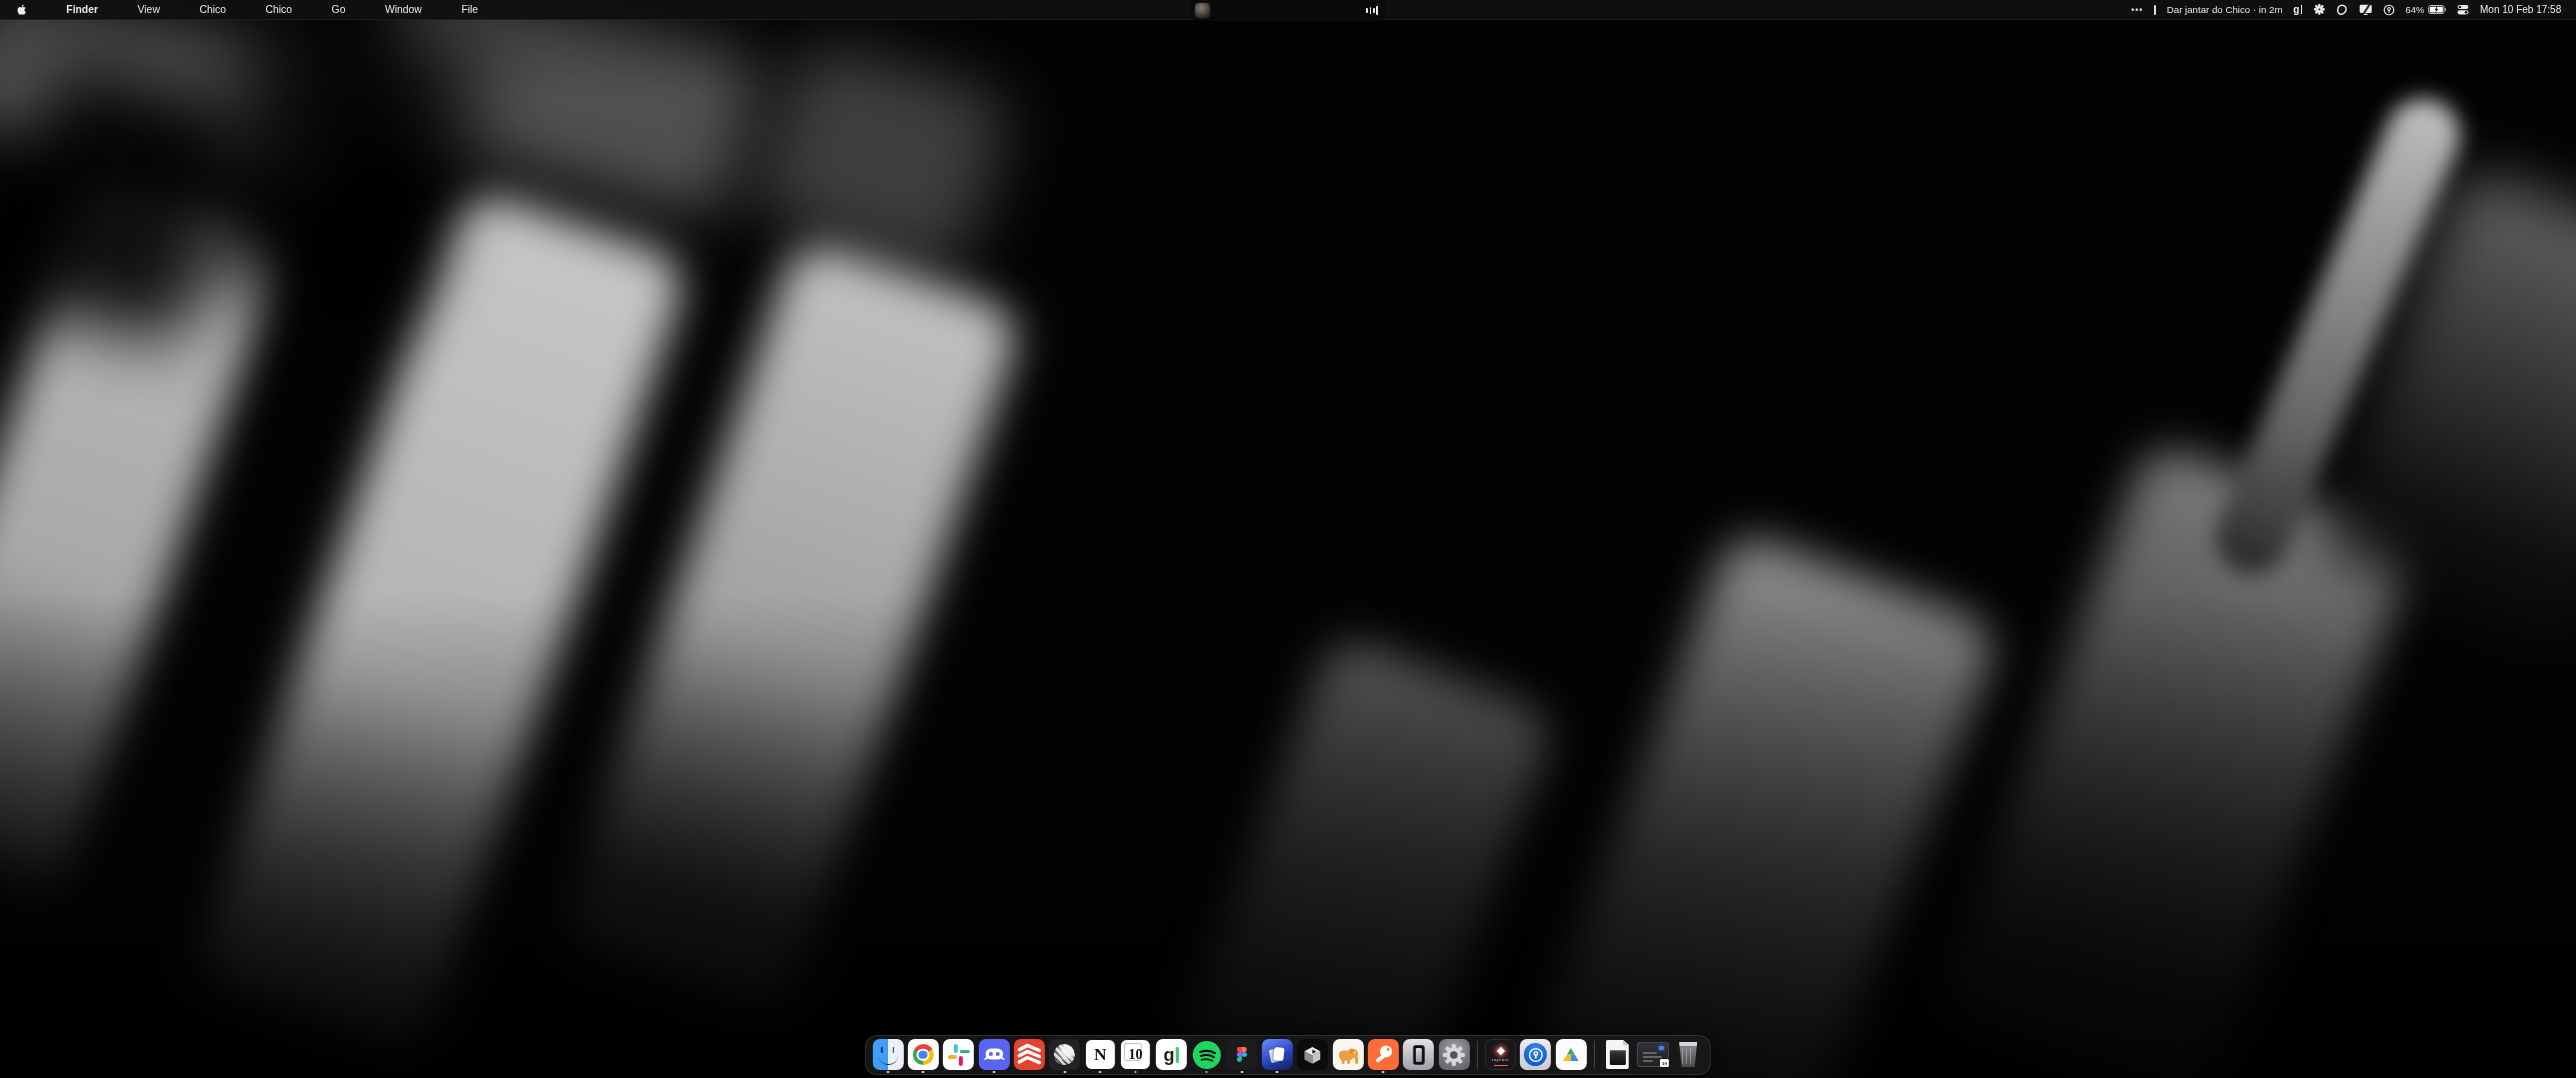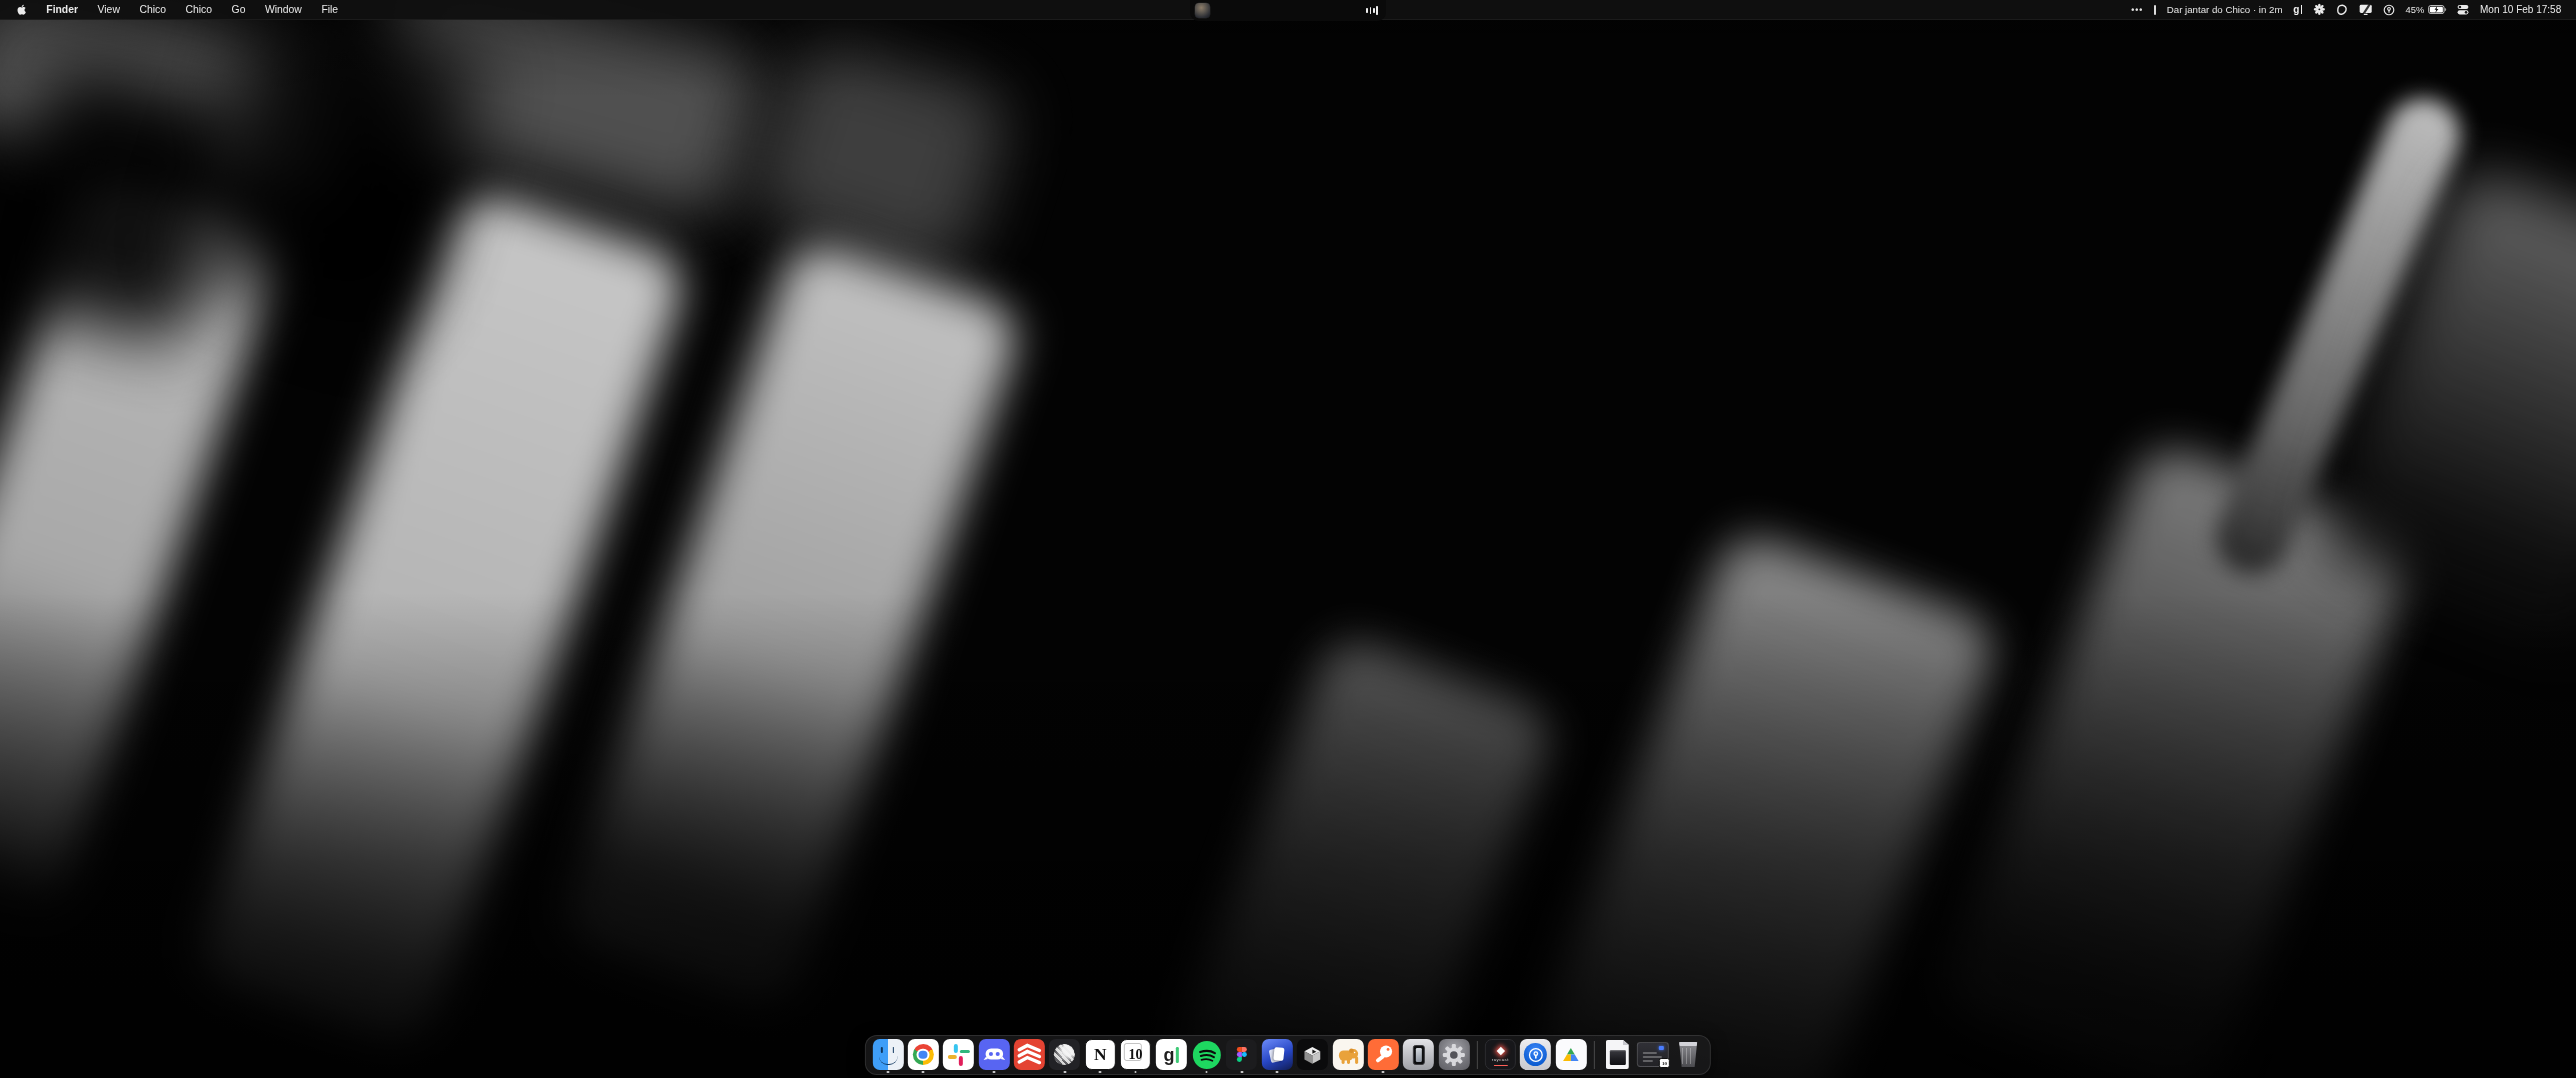--- a/index.html
+++ b/index.html
@@ -32,21 +32,21 @@
       background:linear-gradient(180deg,#7a7a7a,#0e0e0e 85%);}
   .wall::after{content:"";position:absolute;inset:0;
       background:linear-gradient(180deg,rgba(0,0,0,.25) 0,transparent 9%,transparent 55%,rgba(0,0,0,.5) 80%,rgba(0,0,0,.78) 100%);}
 
   
   .menubar{position:absolute;top:0;left:0;right:0;height:20px;background:rgba(16,16,16,.96);
     border-bottom:0.7px solid rgba(255,255,255,.05);display:flex;align-items:center;justify-content:space-between;
     padding:0 14.8px 0 17.4px;box-sizing:border-box;color:#e9e9e9;font-size:10.4px;z-index:30;}
   .mb-left{display:flex;align-items:center;gap:19.5px;}
   .mb-left .apple{display:flex;align-items:center;}
-  .mb-left .menu{cursor:default;}
+  .mb-left .menu{cursor:default;margin-left:20px;}
   .mb-left .bold{font-weight:700;}
   .mb-right{display:flex;align-items:center;gap:10.7px;font-size:9.7px;}
   .mb-right .ellipsis{font-weight:700;letter-spacing:1px;font-size:8.7px;color:#e4e4e4;}
   .mb-right .sep{display:inline-block;width:2px;height:10px;border-radius:1px;background:#dcdcdc;}
   .mb-right .event{color:#e6e6e6;white-space:nowrap;}
   .granola-mb{display:flex;align-items:center;gap:0.7px;}
   .granola-mb b{font-size:10px;font-weight:700;color:#f0f0f0;line-height:1;}
   .granola-mb .gcur{display:inline-block;width:1.3px;height:8.7px;background:#f0f0f0;margin-left:0.7px;}
   .mbicon{display:flex;align-items:center;}
   .batt{display:flex;align-items:center;gap:3.4px;}
@@ -259,21 +259,21 @@
           </svg>
       </span>
       <span class="mbicon">
         <svg width="12" height="12" viewBox="0 0 20 20">
             <circle cx="10" cy="10" r="8" fill="none" stroke="#ececec" stroke-width="1.9"></circle>
             <circle cx="10" cy="8.1" r="2.3" fill="none" stroke="#ececec" stroke-width="1.8"></circle>
             <path d="M10 10.4 v3.4" stroke="#ececec" stroke-width="1.9" stroke-linecap="round"></path>
           </svg>
       </span>
       <span class="batt">
-        <em>45%</em>
+        <em>64%</em>
         <svg width="19" height="9.4" viewBox="0 0 28 14">
             <rect x=".8" y=".8" width="23" height="12" rx="3.2" fill="none" stroke="rgba(255,255,255,.8)" stroke-width="1.4"></rect>
             <rect x="2.6" y="2.6" width="19.4" height="8.4" rx="1.8" fill="#fff"></rect>
             <path d="M25 4.4 v4.8 q2-.5 2-2.4 t-2-2.4 Z" fill="rgba(255,255,255,.6)"></path>
             <path d="M13.4 1.8 L9.6 7.2 h2.6 L10.6 12 L15.4 6.1 h-2.6 Z" fill="#0d0d0d"></path>
           </svg>
       </span>
       <span class="mbicon">
         <svg width="12" height="11.4" viewBox="0 0 20 18">
             <rect x="1" y="1.2" width="18" height="6.8" rx="3.4" fill="#e9e9e9"></rect>

